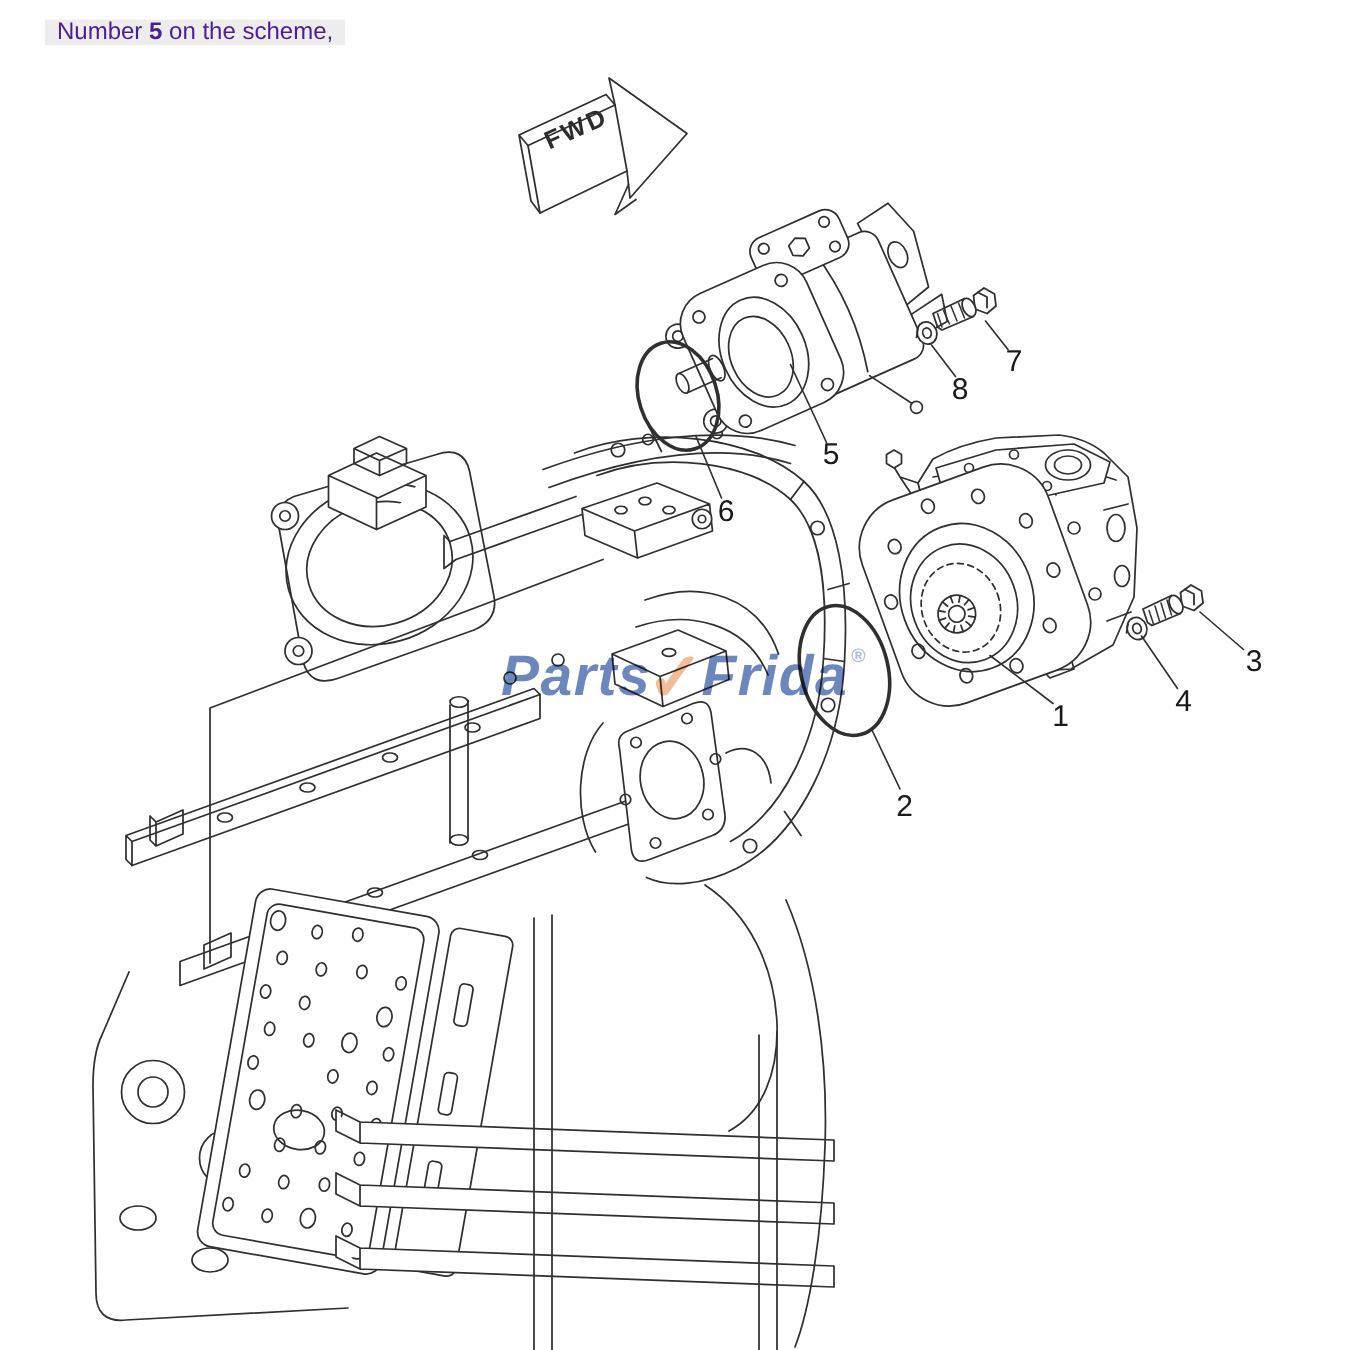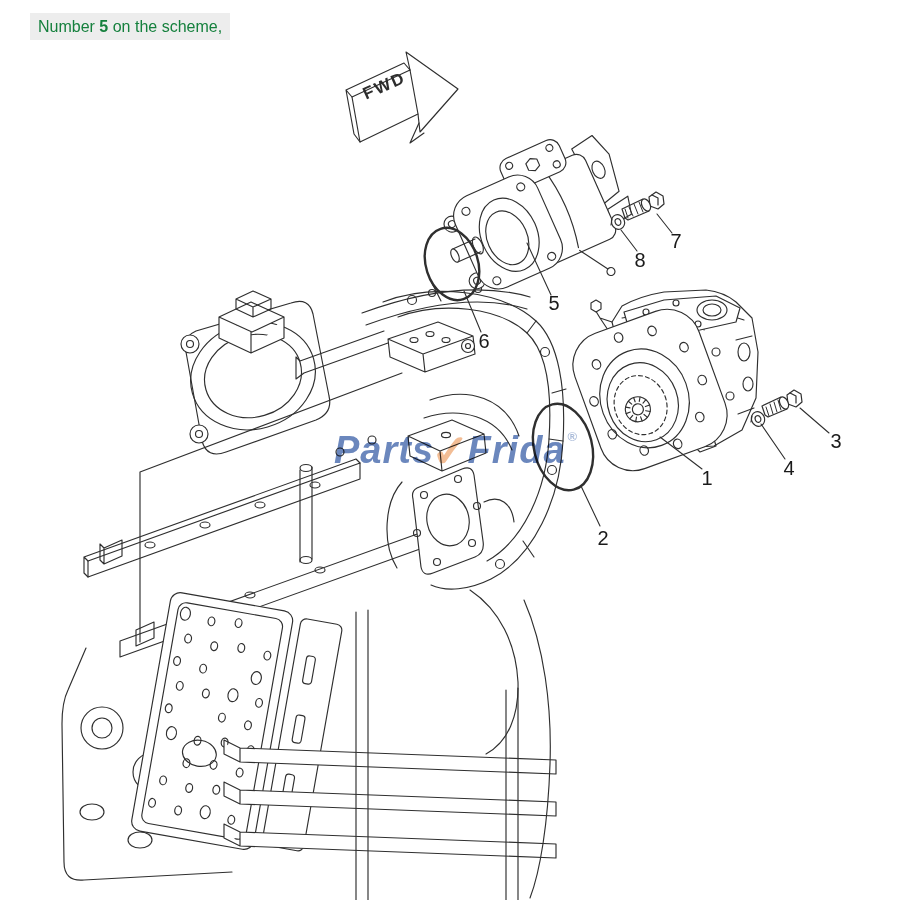--- a/index.html
+++ b/index.html
@@ -1,21 +1,21 @@
 <!DOCTYPE html>
 <html><head>
 <meta charset="utf-8">
 <style>
   html,body{margin:0;padding:0;background:#fff;}
   #stage{position:relative;width:900px;height:900px;background:#ffffff;overflow:hidden;
          font-family:"Liberation Sans",sans-serif;}
   
-  #banner{position:absolute;left:30px;top:13px;height:27px;padding:0 8px;
+  #banner{position:absolute;left:30px;top:13px;height:17px;padding:0 8px;
           background:#ededed;display:flex;align-items:center;
-          font-size:16px;color:#15803d;white-space:pre;}
+          font-size:16px;color:#4c1d95;white-space:pre;}
   #banner .num{font-weight:bold;}
   
   #art{position:absolute;left:0;top:0;width:900px;height:900px;}
   #art path,#art ellipse,#art circle,#art rect,#art line,#art polygon{
       vector-effect:non-scaling-stroke;}
   
   #fwd-label{position:absolute;left:358px;top:88px;width:58px;text-align:center;
       font-size:17px;font-weight:600;letter-spacing:2px;color:#2d2d2d;
       transform:rotate(-24deg);transform-origin:left center;}
   

